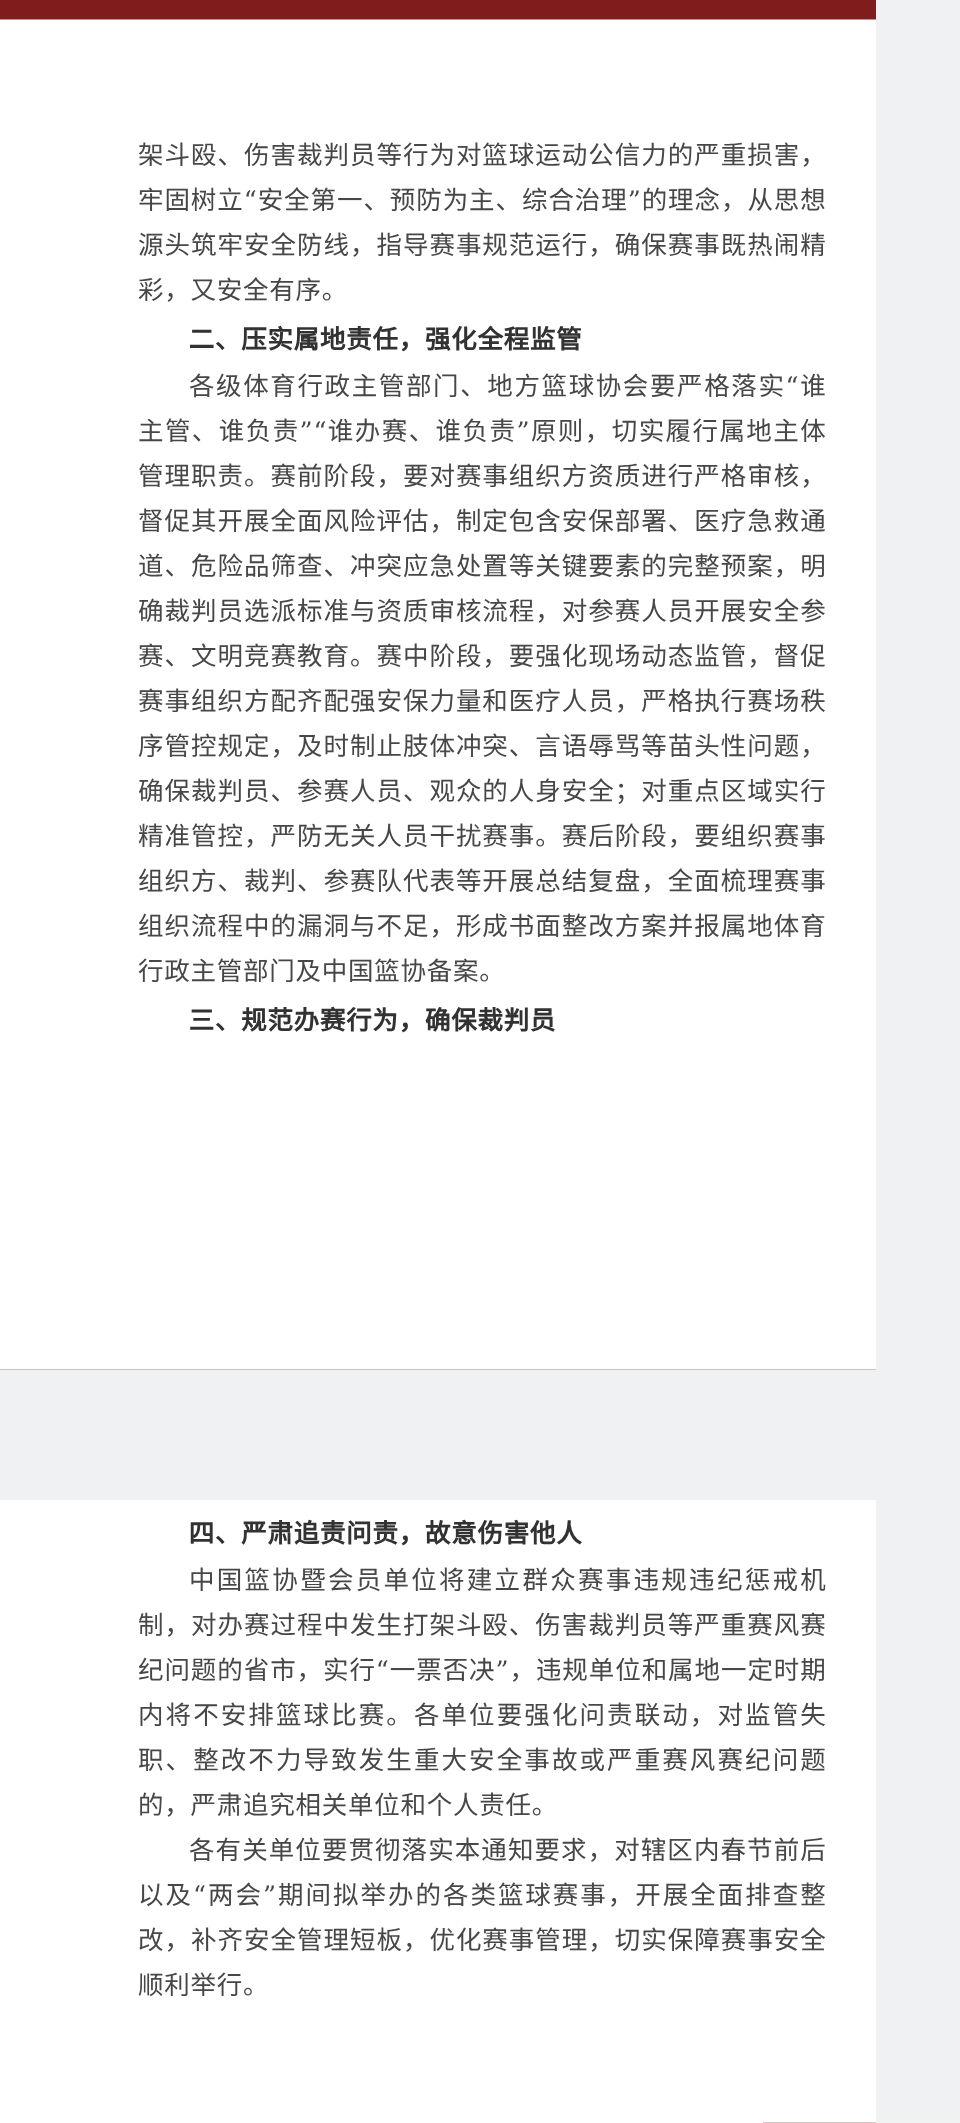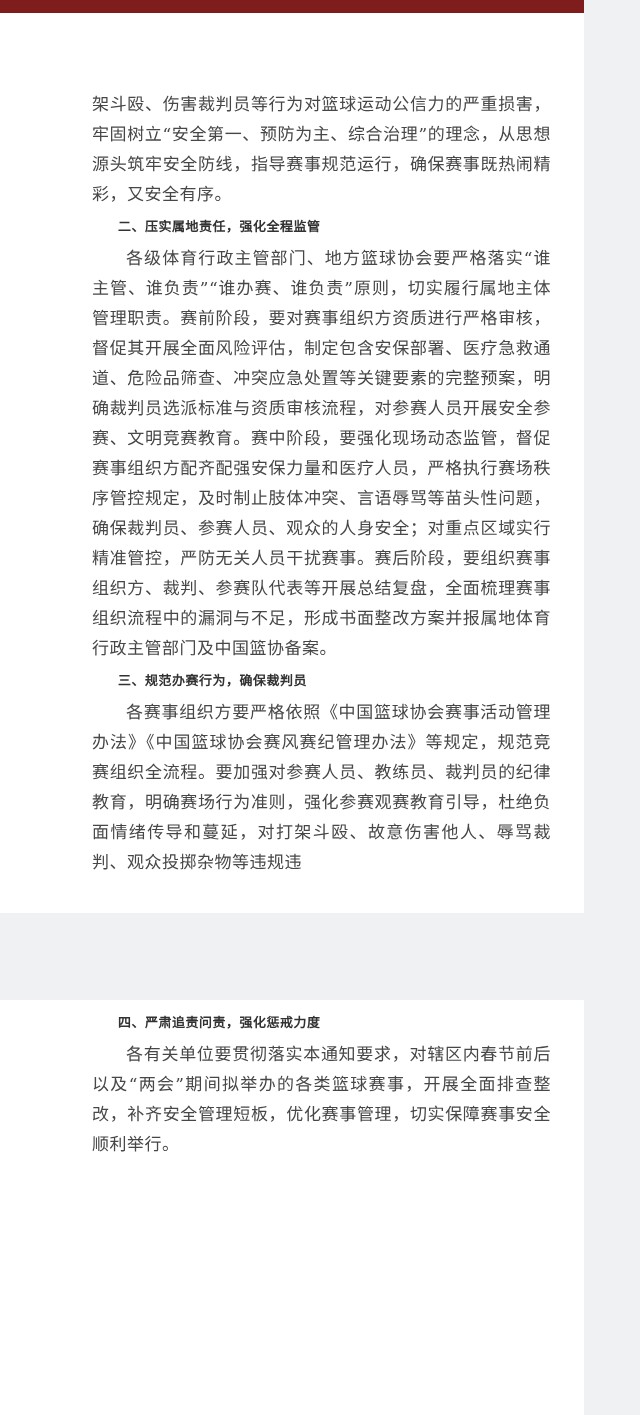--- a/index.html
+++ b/index.html
@@ -43,47 +43,47 @@
   }
   .page-1 .content { padding-top: 76px; }
   .page-2 .content { padding-top: 5px; }
   p {
     margin: 0;
   }
   p.body-para { text-indent: 2em; }
   p.cont-para { text-indent: 0; }
   h2.section-heading {
     margin: 3px 0 1px 0;
-    font-size: 13px;
+    font-size: 17px;
     line-height: 30px;
     font-weight: bold;
     color: #323232;
     text-indent: 2em;
     letter-spacing: 0.5px;
     font-family: "DejaVu Sans", "Liberation Sans", sans-serif;
     text-align: left;
   }
 </style>
 </head>
 <body>
 
 <div class="canvas">
 
   <section class="page page-1">
     <div class="content">
       <p class="cont-para">架斗殴、伤害裁判员等行为对篮球运动公信力的严重损害，牢固树立“安全第一、预防为主、综合治理”的理念，从思想源头筑牢安全防线，指导赛事规范运行，确保赛事既热闹精彩，又安全有序。</p>
       <h2 class="section-heading">二、压实属地责任，强化全程监管</h2>
       <p class="body-para">各级体育行政主管部门、地方篮球协会要严格落实“谁主管、谁负责”“谁办赛、谁负责”原则，切实履行属地主体管理职责。赛前阶段，要对赛事组织方资质进行严格审核，督促其开展全面风险评估，制定包含安保部署、医疗急救通道、危险品筛查、冲突应急处置等关键要素的完整预案，明确裁判员选派标准与资质审核流程，对参赛人员开展安全参赛、文明竞赛教育。赛中阶段，要强化现场动态监管，督促赛事组织方配齐配强安保力量和医疗人员，严格执行赛场秩序管控规定，及时制止肢体冲突、言语辱骂等苗头性问题，确保裁判员、参赛人员、观众的人身安全；对重点区域实行精准管控，严防无关人员干扰赛事。赛后阶段，要组织赛事组织方、裁判、参赛队代表等开展总结复盘，全面梳理赛事组织流程中的漏洞与不足，形成书面整改方案并报属地体育行政主管部门及中国篮协备案。</p>
       <h2 class="section-heading">三、规范办赛行为，确保裁判员</h2>
-      <p class="body-para">各赛事组织方要严格依照《中国篮球协会赛事活动管理办法》《中国篮球协会赛风赛纪管理办法》等规定，规范竞赛组织全流程。要加强对参赛人员、教练员、裁判员的纪律教育，明确赛场行为准则，强化参赛观赛教育引导，杜绝负面情绪传导和蔓延，对打架斗殴、故意伤害他人、辱骂裁判、观众投掷杂物等违规违</p>
     </div>
   </section>
 
   <div class="page-gap"></div>
 
   <section class="page page-2">
     <div class="content">
-      <h2 class="section-heading">四、严肃追责问责，强化惩戒力度</h2>
+      <h2 class="section-heading">四、严肃追责问责，故意伤害他人</h2>
+      <p class="body-para">中国篮协暨会员单位将建立群众赛事违规违纪惩戒机制，对办赛过程中发生打架斗殴、伤害裁判员等严重赛风赛纪问题的省市，实行“一票否决”，违规单位和属地一定时期内将不安排篮球比赛。各单位要强化问责联动，对监管失职、整改不力导致发生重大安全事故或严重赛风赛纪问题的，严肃追究相关单位和个人责任。</p>
       <p class="body-para">各有关单位要贯彻落实本通知要求，对辖区内春节前后以及“两会”期间拟举办的各类篮球赛事，开展全面排查整改，补齐安全管理短板，优化赛事管理，切实保障赛事安全顺利举行。</p>
     </div>
   </section>
 
 </div>
 
 </body></html>

